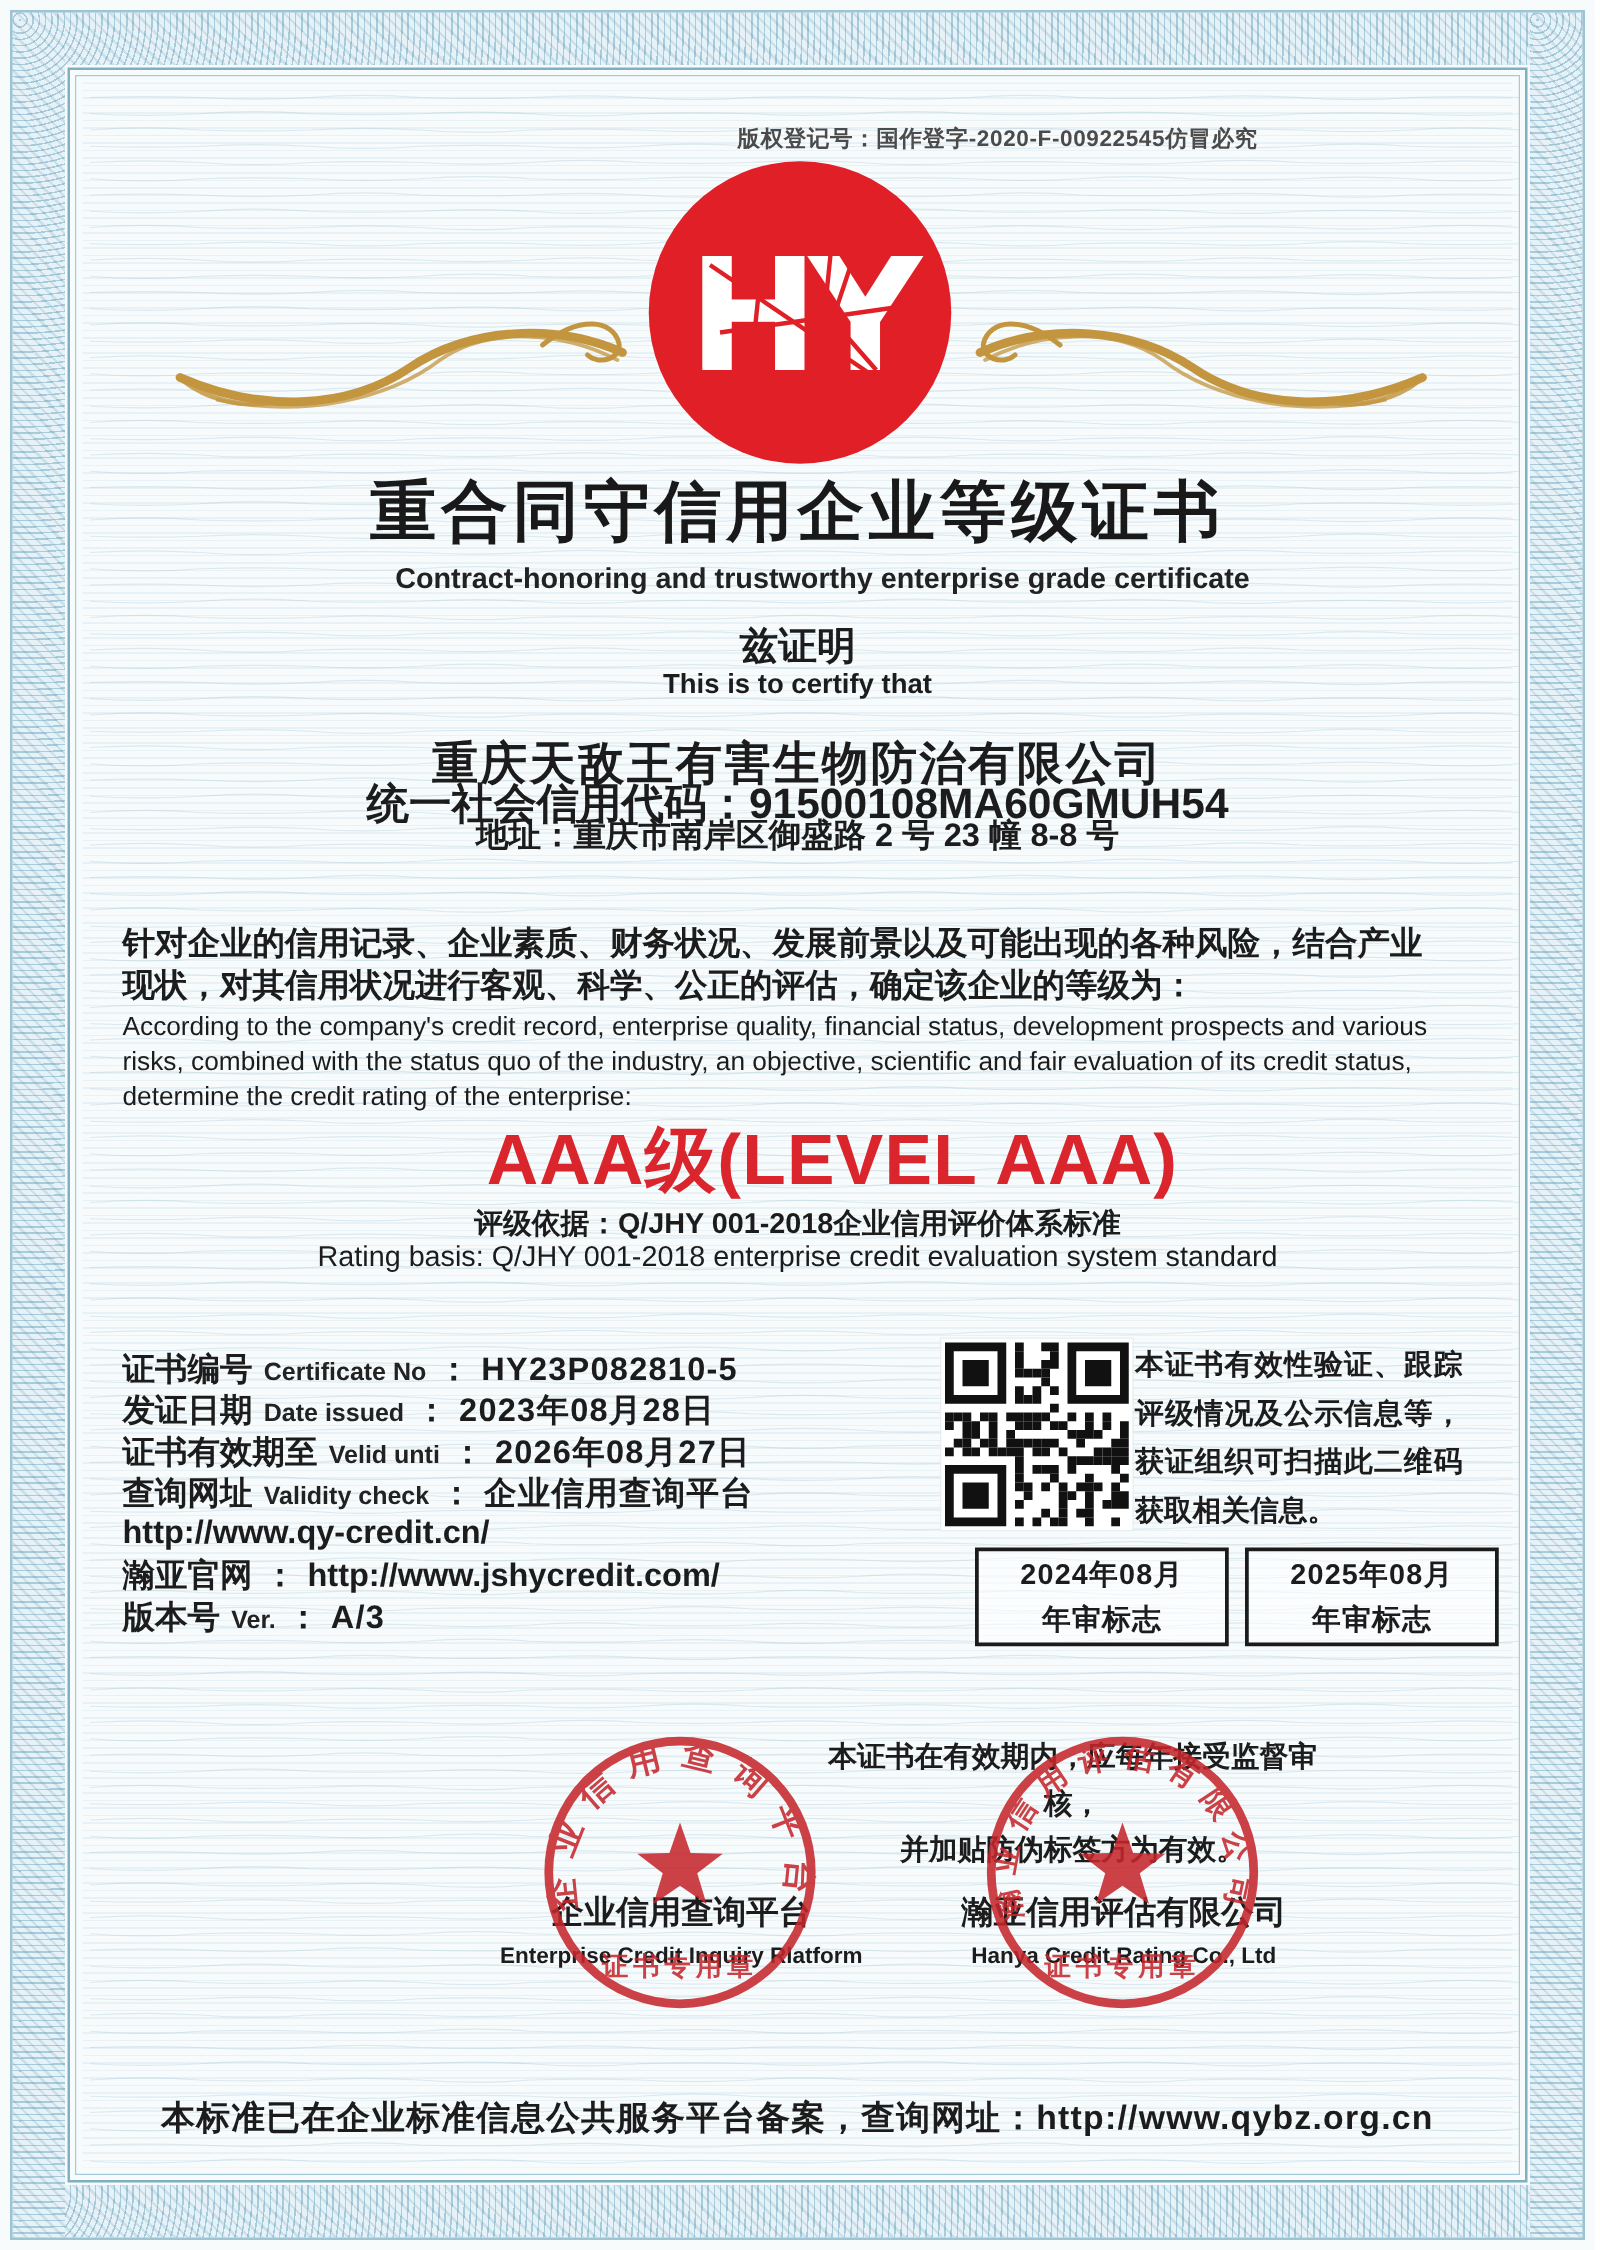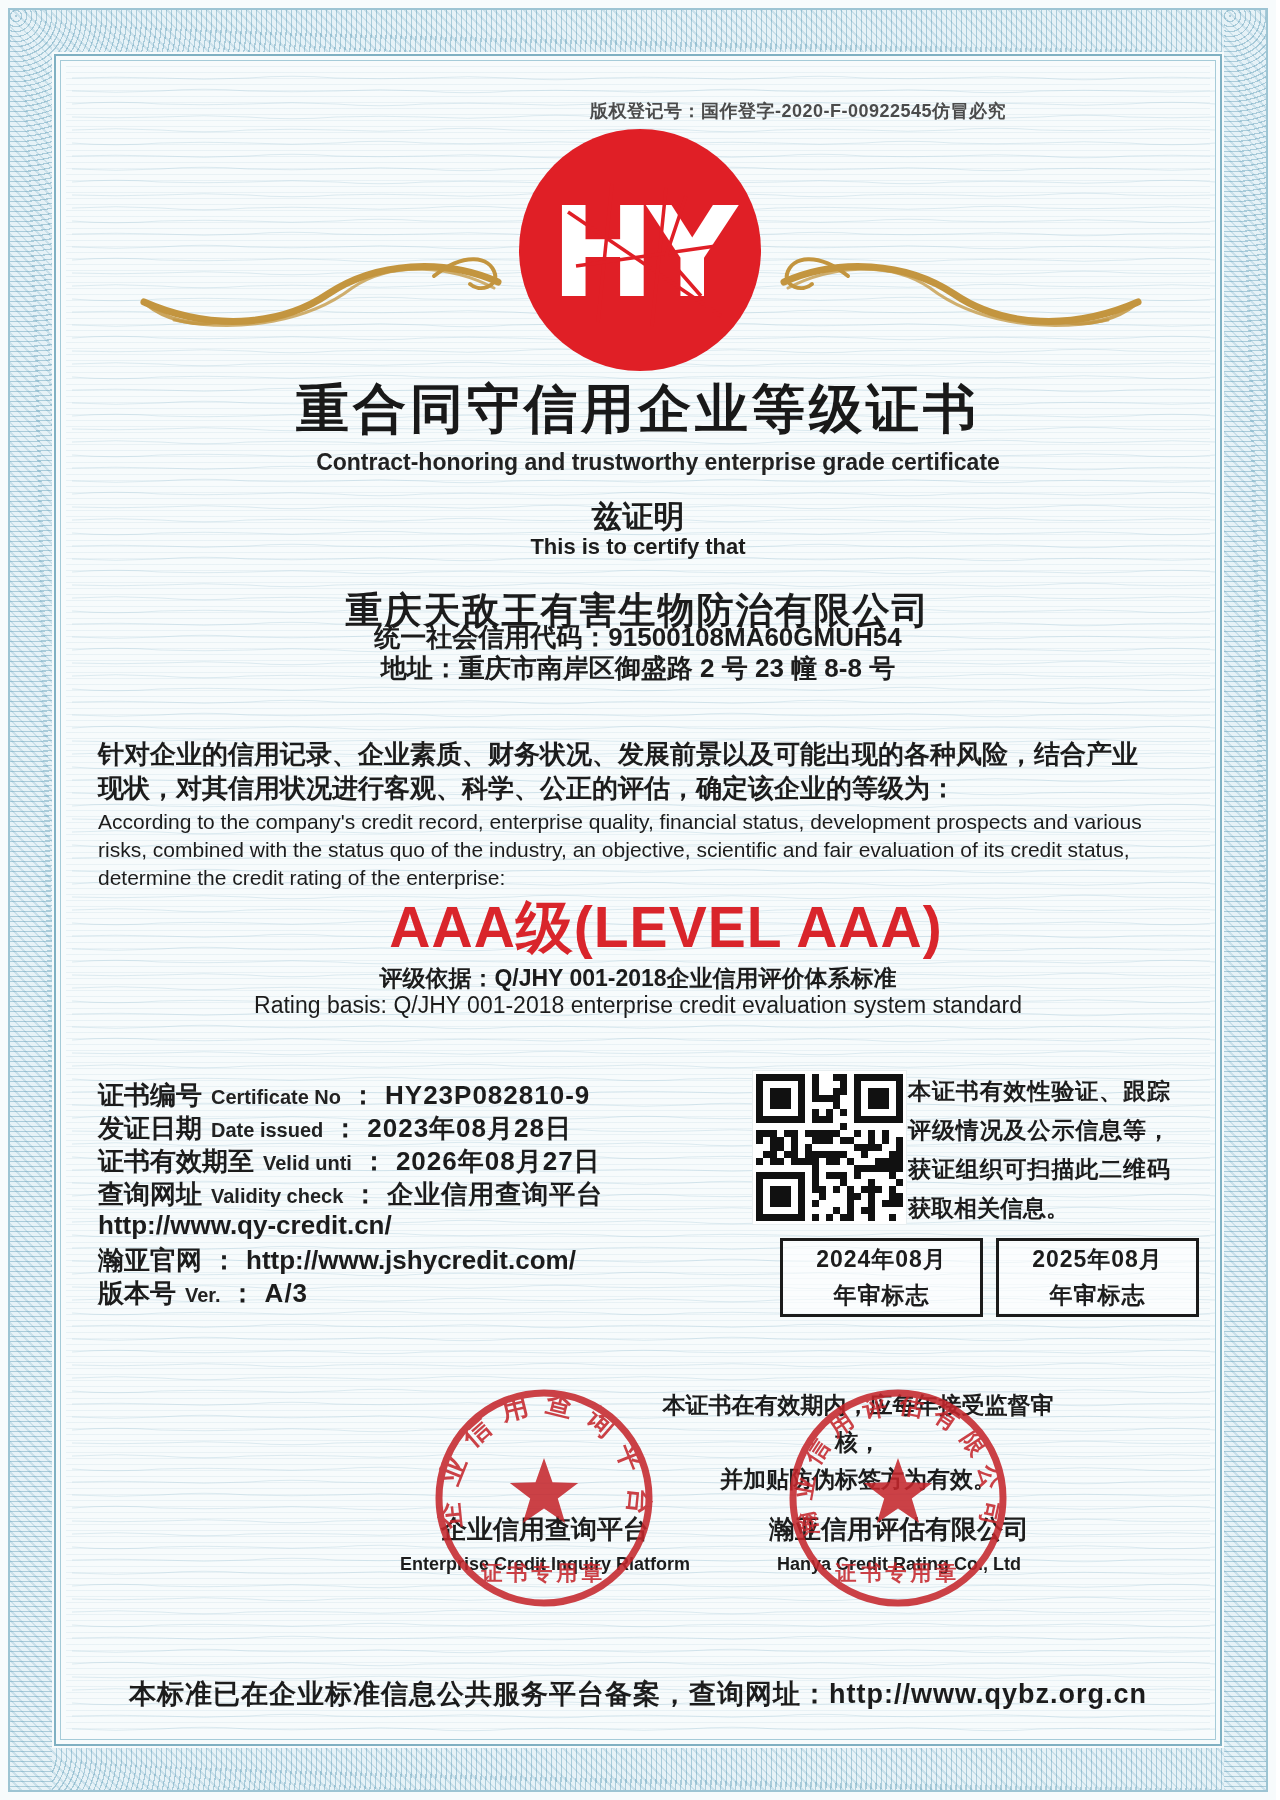--- a/index.html
+++ b/index.html
@@ -32,21 +32,21 @@
   #logo{left:516px;top:126px;z-index:3;}
   .flourish{top:236px;z-index:3;}
   #flourish-l{left:138px;}
   #flourish-r{left:778px;transform:scaleX(-1);}
 
   #title{top:374px;font-size:53px;font-weight:700;letter-spacing:4px;color:#191919;}
   #subtitle{top:449px;font-size:23px;font-weight:600;color:#222;padding-left:20px;}
   #certify-cn{top:496px;font-size:31px;font-weight:600;}
   #certify-en{top:534px;font-size:22px;font-weight:600;}
   #company{top:586px;font-size:37px;font-weight:700;letter-spacing:2px;}
-  #code-line{top:620px;font-size:26px;font-weight:600;}
+  #code-line{top:620px;font-size:34px;font-weight:600;}
   #addr-line{top:651px;font-size:26px;font-weight:600;}
 
   #para-cn{left:98px;top:737px;width:1088px;font-size:26px;font-weight:600;line-height:34px;text-align:left;}
   #para-en{left:98px;top:808px;width:1088px;font-size:21px;line-height:28px;font-weight:500;text-align:left;}
   #rating{top:890px;font-size:57px;font-weight:800;color:#d9252b;letter-spacing:1px;margin-left:28px;}
   #basis-cn{top:963px;font-size:23px;font-weight:600;}
   #basis-en{top:992px;font-size:23px;font-weight:500;}
 
   #details{left:98px;top:1078px;font-size:26px;text-align:left;}
   .drow{display:flex;align-items:baseline;height:33px;gap:9px;white-space:nowrap;}
@@ -272,21 +272,21 @@
 
   <div class="abs center" id="rating">AAA级(LEVEL AAA)</div>
   <div class="abs center" id="basis-cn">评级依据：Q/JHY 001-2018企业信用评价体系标准</div>
   <div class="abs center" id="basis-en">Rating basis: Q/JHY 001-2018 enterprise credit evaluation system standard</div>
 
   <div class="abs" id="details">
     <div class="drow">
       <span class="dcn">证书编号</span>
       <span class="den">Certificate No</span>
       <span class="dcolon">：</span>
-      <span class="dval">HY23P082810-9</span>
+      <span class="dval">HY23P082810-5</span>
     </div>
     <div class="drow">
       <span class="dcn">发证日期</span>
       <span class="den">Date issued</span>
       <span class="dcolon">：</span>
       <span class="dval">2023年08月28日</span>
     </div>
     <div class="drow">
       <span class="dcn">证书有效期至</span>
       <span class="den">Velid unti</span>

